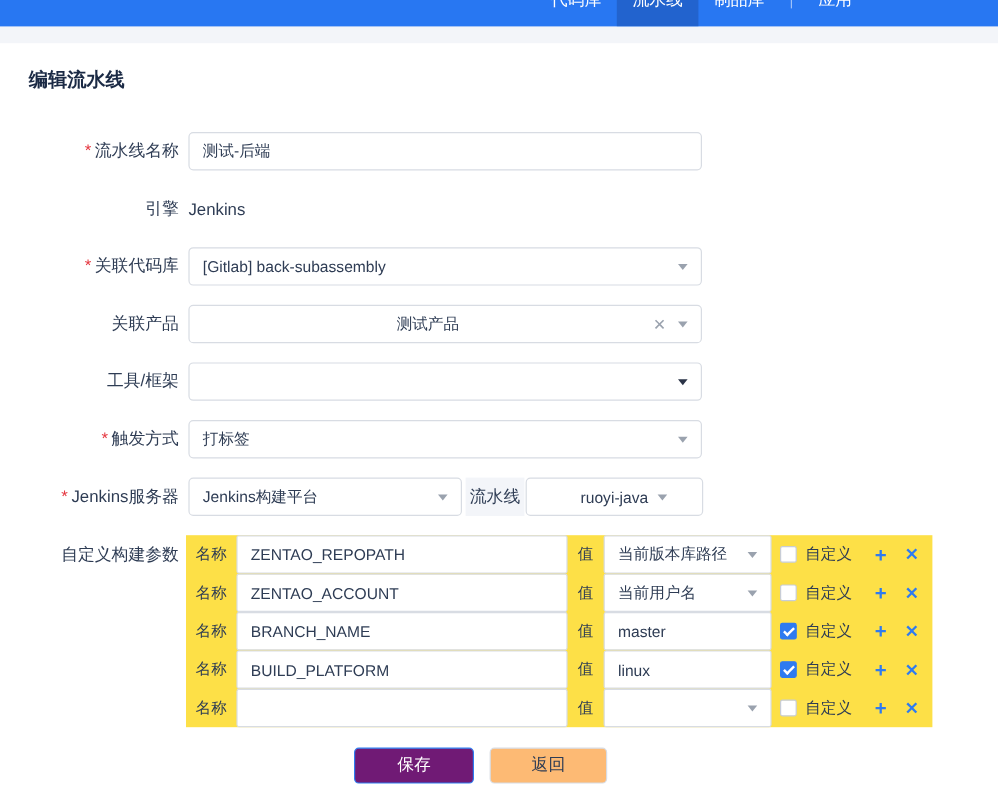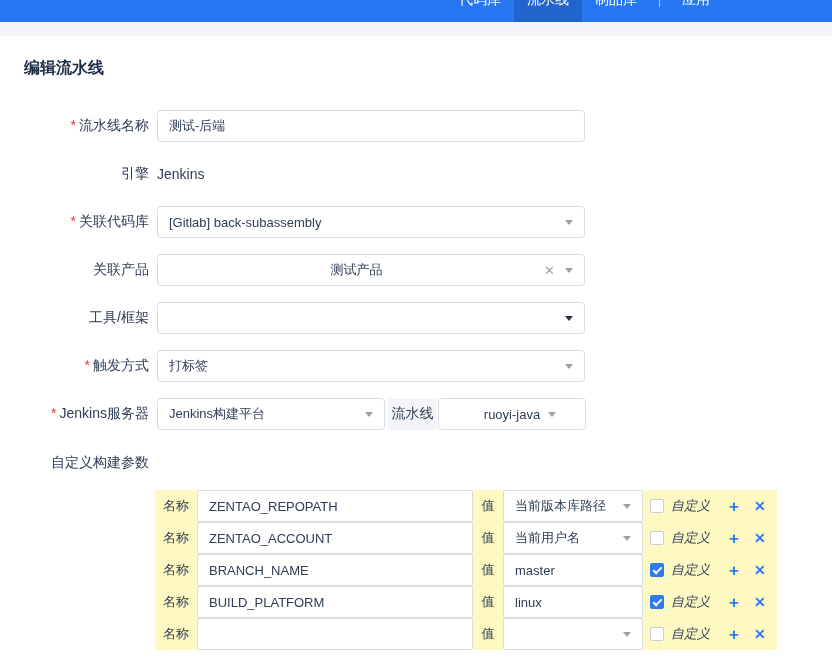--- a/index.html
+++ b/index.html
@@ -36,31 +36,31 @@
   .caret { width: 0; height: 0; border: 4px solid transparent; border-top: 5px solid #9aa2ae; margin-top: 5px; flex: none; }
   .caret.dark { border-top-color: #2a3347; }
   .clear-x { color: #9aa2ae; font-size: 13px; margin-right: 10px; cursor: pointer; line-height: 1; }
   .sel-grow { flex: 1; text-align: center; }
   .addon { margin-left: 3px; width: 49px; height: 32px; background: #f3f5f9; display: flex; align-items: center; justify-content: center; font-size: 14px; flex: none; }
   .sel-center { justify-content: center; }
   .sel-center .caret { margin-left: 8px; }
   
   .row-top { align-items: flex-start; }
   .row-top .lbl { line-height: 32px; }
-  .ptable { margin-left: 6px; background: #fef9c3; width: 622px; margin-top: 44px; }
+  .ptable { margin-left: 6px; background: #fde047; width: 622px; }
   .prow { display: flex; align-items: center; height: 32px; }
   .pcell { width: 42px; text-align: center; font-size: 13px; color: #2e3c54; flex: none; }
   .pcell-val { width: 30px; text-align: center; font-size: 13px; color: #2e3c54; flex: none; }
   .pname { width: 276px; height: 32px; border-radius: 2px; flex: none; }
   .pvalue { width: 140px; height: 32px; border-radius: 2px; flex: none; }
   .pactions { display: flex; align-items: center; flex: 1; padding-left: 7px; }
   input.cb { appearance: none; -webkit-appearance: none; width: 14px; height: 14px; border: 1px solid #c8cdd6; border-radius: 2px; background: #fff; margin: 0; cursor: pointer; flex: none; }
   input.cb:checked { background: #2e7bf0; border-color: #2e7bf0; }
   input.cb:checked::after { content: ""; display: block; width: 7px; height: 3px; border-left: 2px solid #fff; border-bottom: 2px solid #fff; transform: rotate(-45deg); margin: 3px 0 0 2px; }
-  .cb-label { font-size: 13px; margin-left: 7px; color: #2e3c54; font-style: italic; }
+  .cb-label { font-size: 13px; margin-left: 7px; color: #2e3c54; }
   .act-add { margin-left: 19px; color: #2e7bf0; font-size: 17px; font-weight: 600; line-height: 1; cursor: pointer; }
   .act-del { margin-left: 15px; color: #2e7bf0; font-size: 14px; font-weight: 600; line-height: 1; cursor: pointer; }
   
   .btn-row { display: flex; margin: 17px 0 0 295px; }
   .btn { height: 30px; border-radius: 4px; font-size: 14px; font-family: "Liberation Sans", sans-serif; cursor: pointer; }
   .btn-save { width: 100px; background: #701a75; border: 1px solid #2e7cf0; color: #fff; }
   .btn-back { width: 98px; background: #fdba74; border: 1px solid #d8dce3; color: #2e3c54; margin-left: 13px; }
 </style>
 </head>
 <body>

